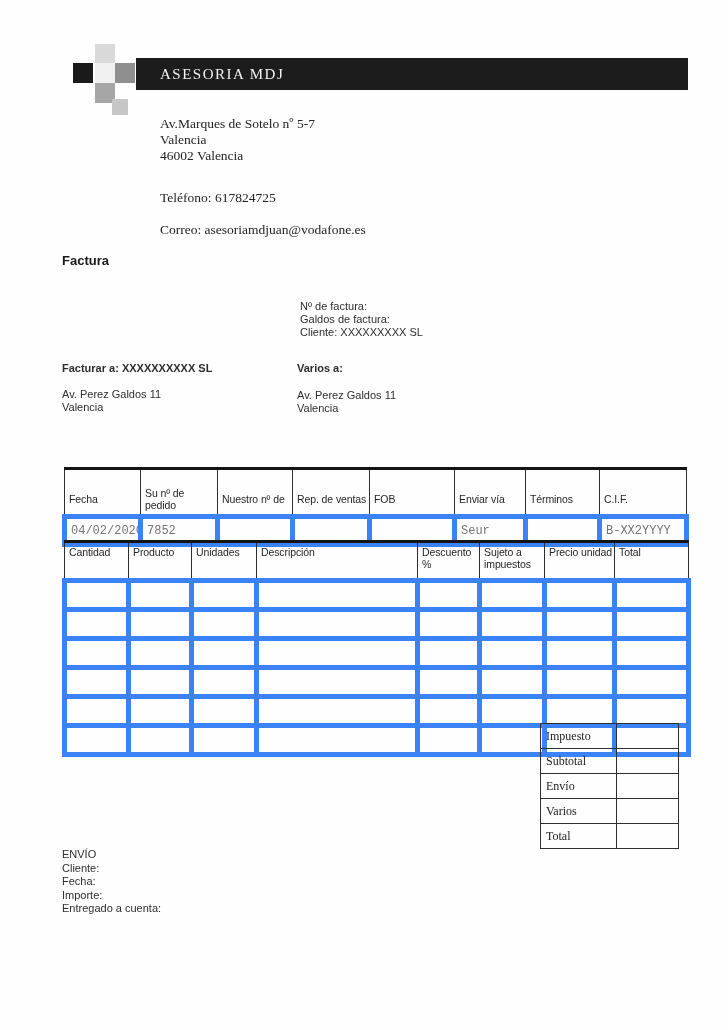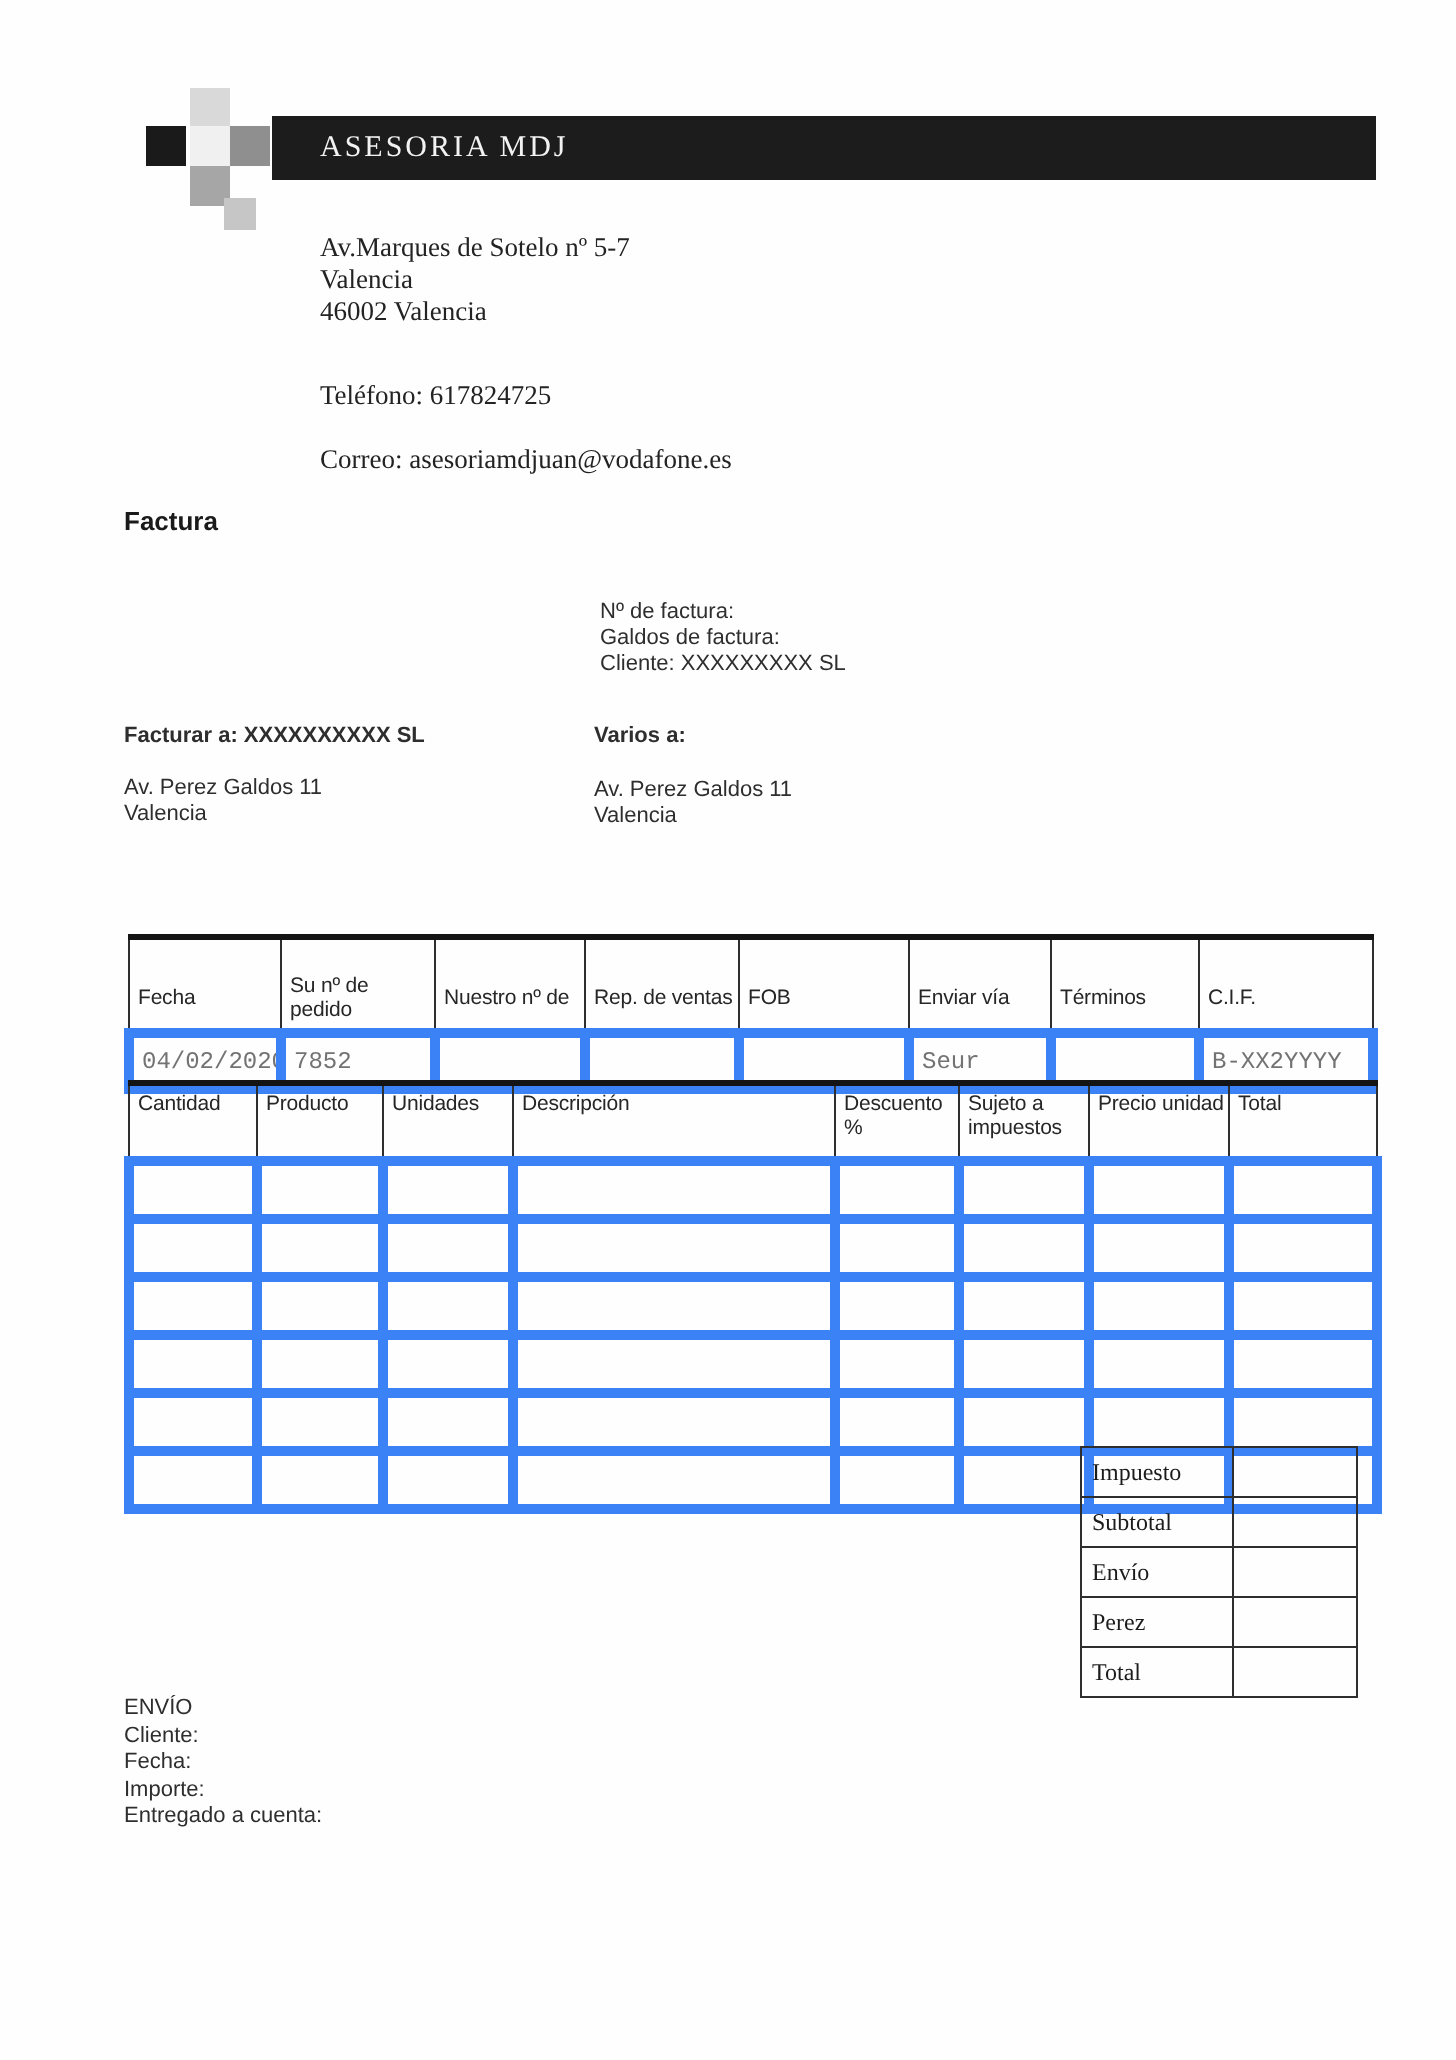--- a/index.html
+++ b/index.html
@@ -235,21 +235,21 @@
     </tr>
     <tr>
       <td>Subtotal</td>
       <td></td>
     </tr>
     <tr>
       <td>Envío</td>
       <td></td>
     </tr>
     <tr>
-      <td>Perez</td>
+      <td>Varios</td>
       <td></td>
     </tr>
     <tr>
       <td>Total</td>
       <td></td>
     </tr>
   </tbody>
     </table>
 
   <div class="abs footer-block" style="left:62px;top:848px;">

